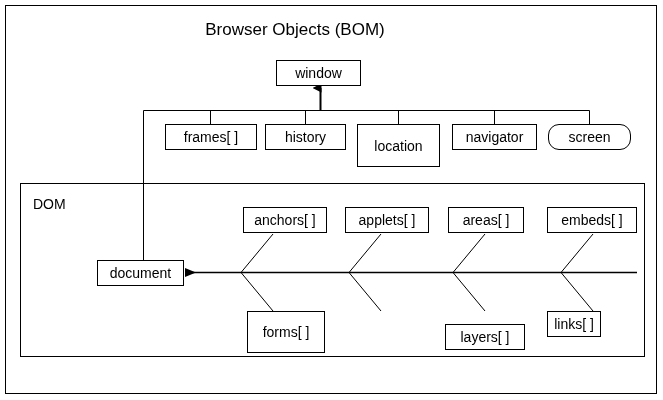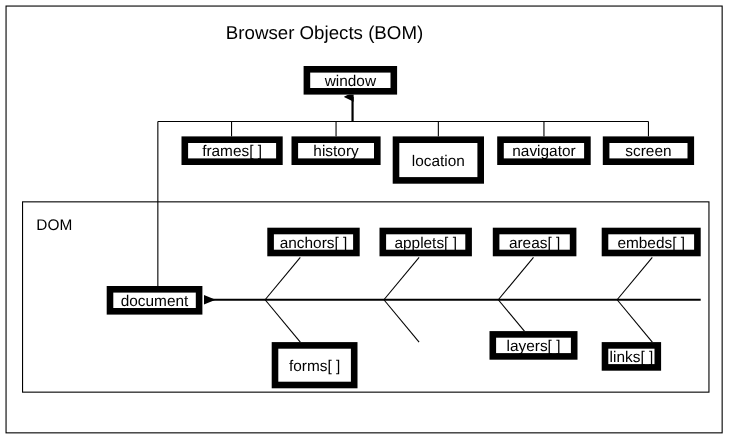--- a/index.html
+++ b/index.html
@@ -21,21 +21,21 @@
   #diagram-svg {
     position: absolute;
     left: 0;
     top: 0;
     width: 663px;
     height: 400px;
   }
   .node {
     position: absolute;
     box-sizing: border-box;
-    border: 6px solid #000000;
+    border: 1px solid #000000;
     background: #ffffff;
     color: #000000;
     font-family: "Liberation Sans", sans-serif;
     font-size: 14px;
     line-height: 1;
     display: flex;
     align-items: center;
     justify-content: center;
     white-space: nowrap;
     letter-spacing: 0px;
@@ -104,26 +104,26 @@
   <div class="title" style="left:0; top:20px; width:590px; text-align:center;">Browser Objects (BOM)</div>
 
   <div class="group-label" style="left:33px; top:196px;">DOM</div>
 
   <div class="node" style="left:276px; top:60px; width:85px; height:26px;">window</div>
 
   <div class="node" style="left:165px; top:124px; width:92px; height:26px;">frames[ ]</div>
   <div class="node" style="left:265px; top:124px; width:81px; height:26px;">history</div>
   <div class="node" style="left:357px; top:124px; width:83px; height:43px;">location</div>
   <div class="node" style="left:452px; top:124px; width:85px; height:26px;">navigator</div>
-  <div class="node" style="left:548px; top:124px; width:83px; height:26px;">screen</div>
+  <div class="node" style="left:548px; top:124px; width:83px; height:26px;border-radius:11px;">screen</div>
 
   <div class="node" style="left:97px; top:260px; width:87px; height:26px;">document</div>
 
   <div class="node" style="left:243px; top:207px; width:84px; height:26px;">anchors[ ]</div>
   <div class="node" style="left:345px; top:207px; width:84px; height:26px;">applets[ ]</div>
   <div class="node" style="left:448px; top:207px; width:76px; height:26px;">areas[ ]</div>
   <div class="node" style="left:547px; top:207px; width:90px; height:26px;">embeds[ ]</div>
 
   <div class="node" style="left:247px; top:311px; width:78px; height:42px;">forms[ ]</div>
-  <div class="node" style="left:445px; top:301px; width:80px; height:26px;">layers[ ]</div>
+  <div class="node" style="left:445px; top:324px; width:80px; height:26px;">layers[ ]</div>
   <div class="node" style="left:547px; top:311px; width:54px; height:26px;">links[ ]</div>
 
 </div>
 
 </body></html>

